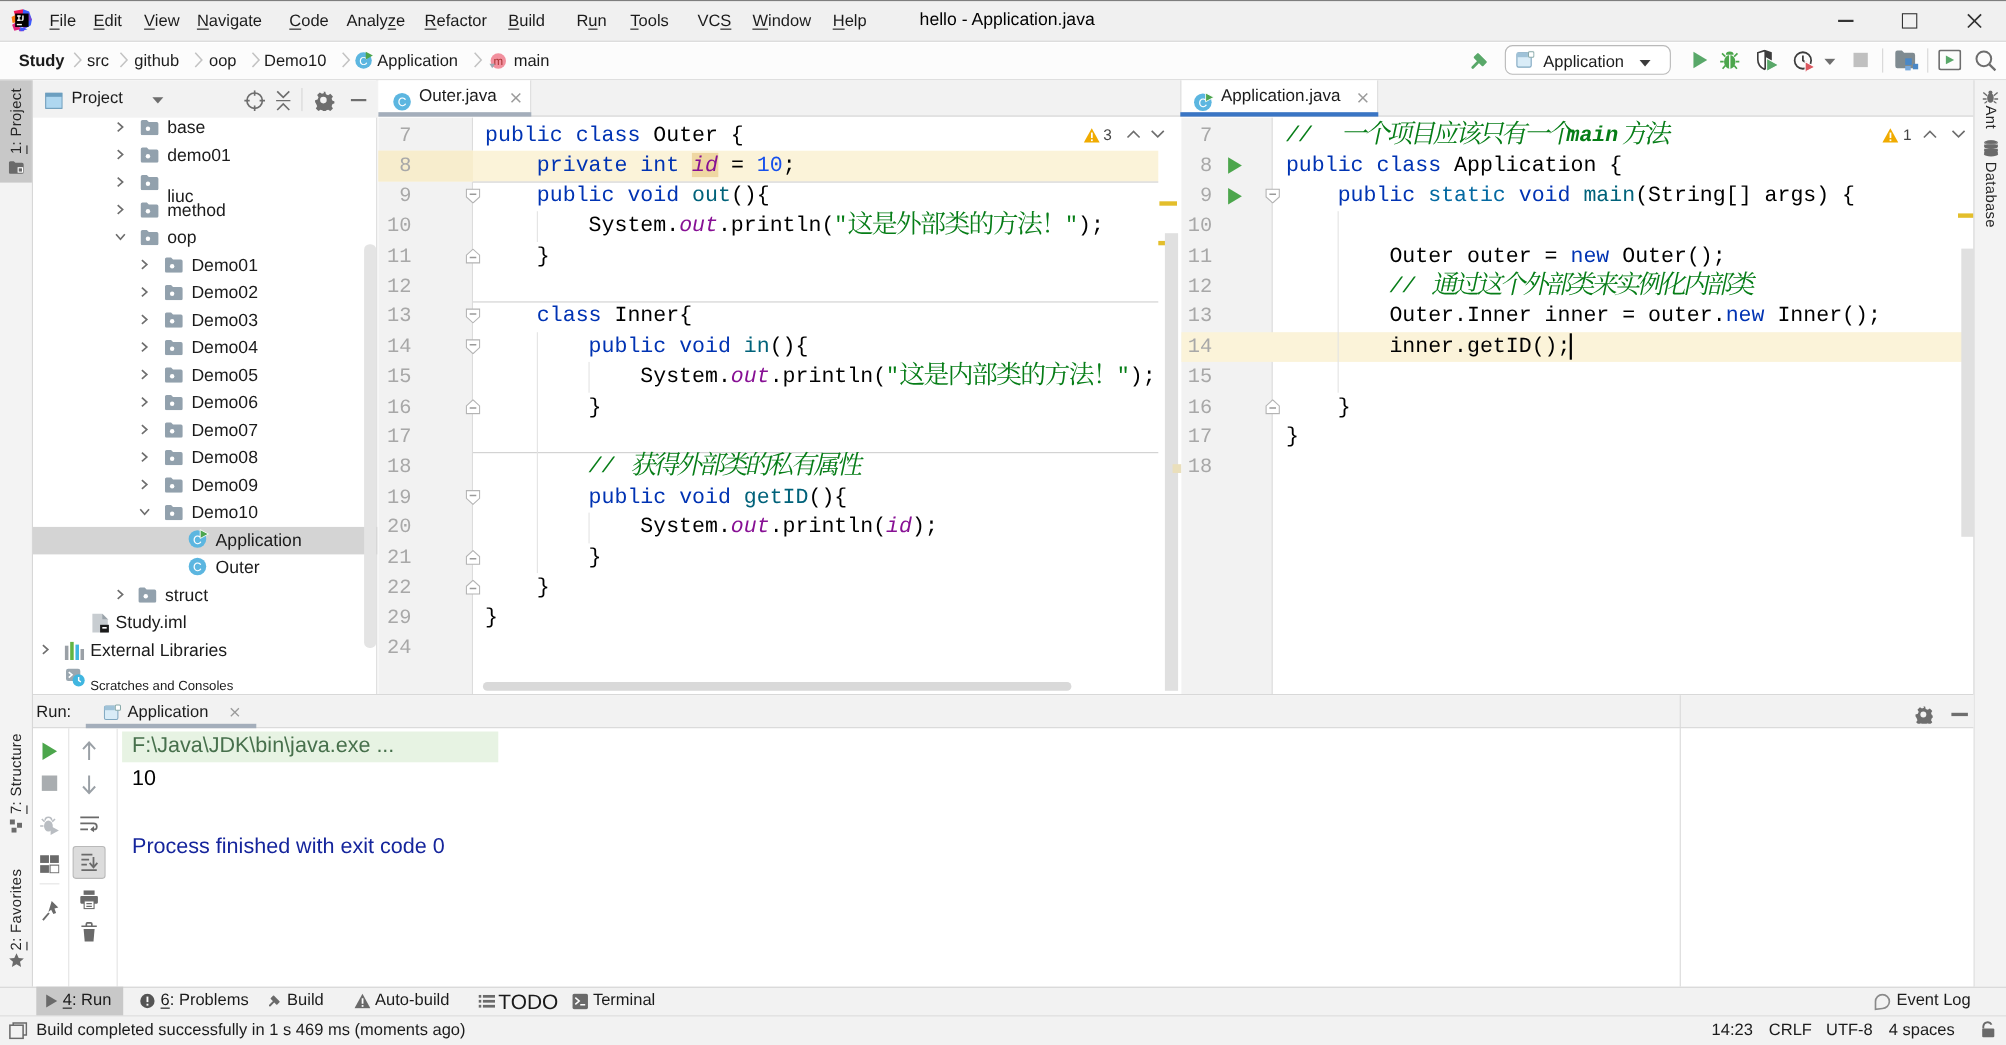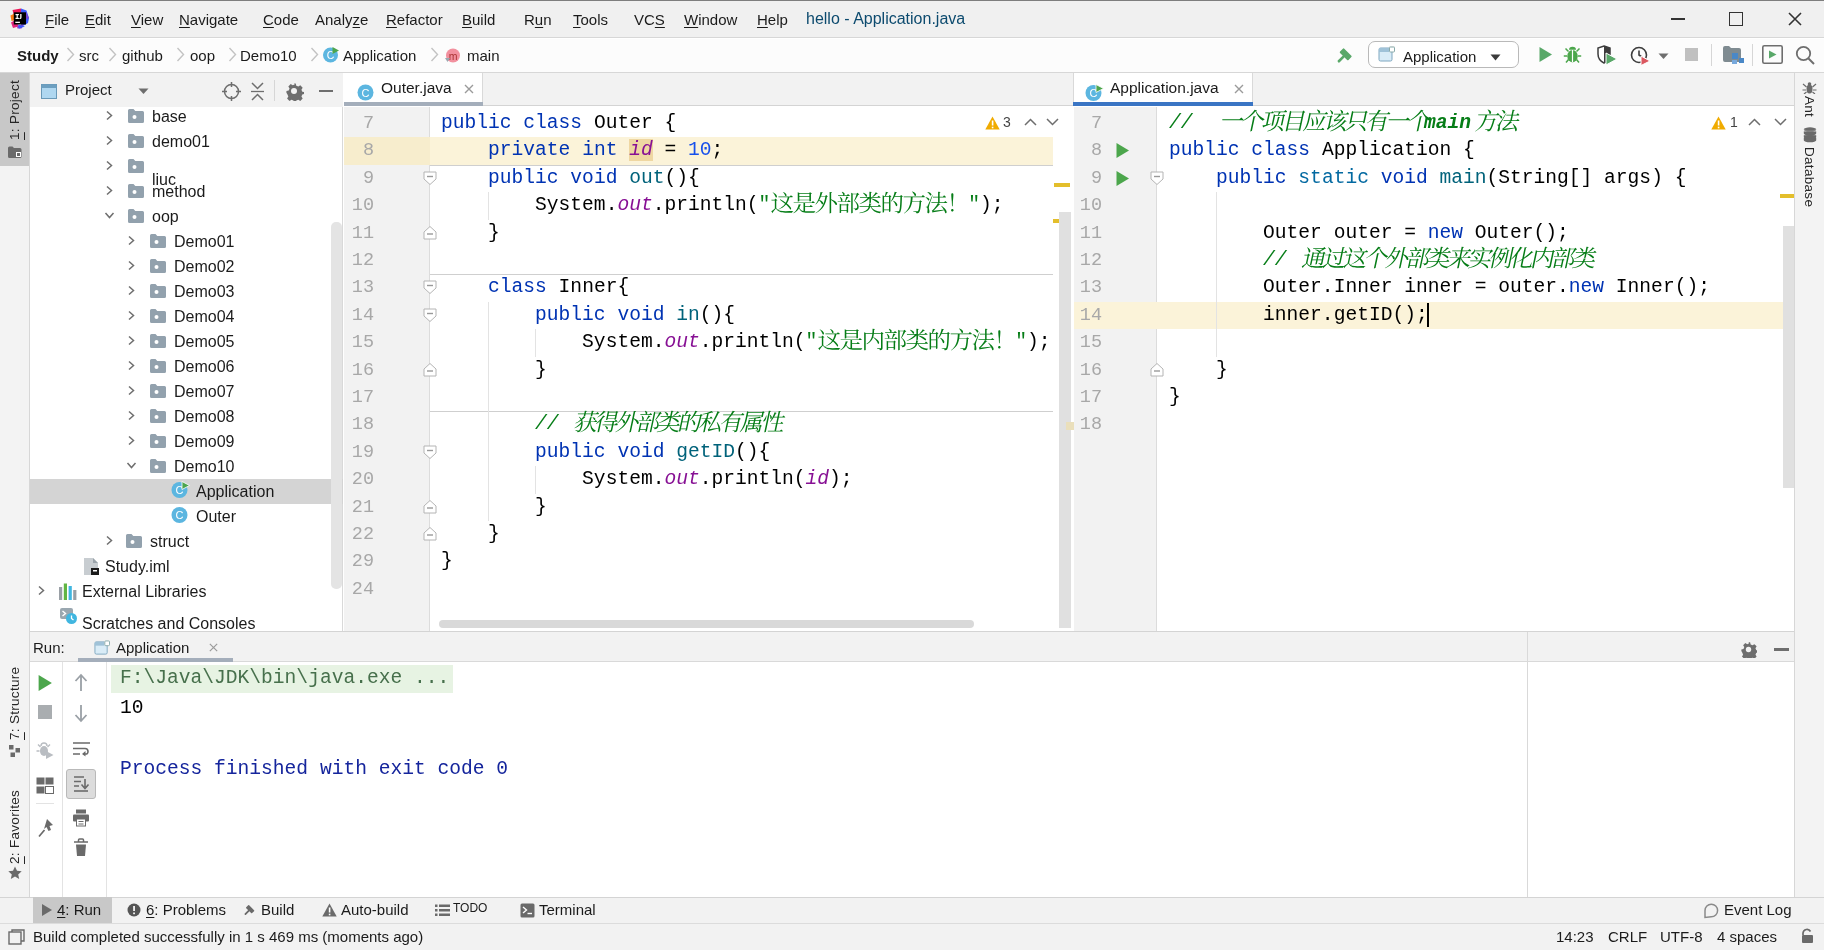--- a/index.html
+++ b/index.html
@@ -1,17 +1,17 @@
 <!DOCTYPE html>
 <html><head><meta charset="utf-8"><style>
 *{margin:0;padding:0;box-sizing:border-box}
 html,body{width:1824px;height:950px;overflow:hidden}
 body{position:relative;font-family:"Liberation Sans",sans-serif;background:#fff;font-size:15px;color:#1b1b1b}
 .a{position:absolute}
-.mono{font-family:Liberation Mono, monospace}
+.mono{font-family:Liberation Sans, sans-serif}
 .cl{position:absolute;left:0;height:27.4px;line-height:27.4px;white-space:pre;font-family:"Liberation Mono",monospace;font-size:19.6px;letter-spacing:0.0px}
 .ck{vertical-align:baseline}
 .gn{position:absolute;right:0;height:27.4px;line-height:27.4px;text-align:right;font-family:"Liberation Mono",monospace;font-size:18.5px;color:#a8a8a8}
 .vtext{writing-mode:vertical-rl;transform:rotate(180deg);font-size:13.5px;color:#262626;letter-spacing:0.3px}
 .vtext2{writing-mode:vertical-rl;font-size:13.5px;color:#262626;letter-spacing:0.3px}
 u{text-decoration:underline;text-underline-offset:2px}
 </style></head>
 <body>
 <svg width="0" height="0" style="position:absolute">
     <defs>
@@ -71,21 +71,21 @@
 <div class="a" style="left:179px;top:11px"><u>N</u>avigate</div>
 <div class="a" style="left:263px;top:11px"><u>C</u>ode</div>
 <div class="a" style="left:315px;top:11px">Analy<u>z</u>e</div>
 <div class="a" style="left:386px;top:11px"><u>R</u>efactor</div>
 <div class="a" style="left:462px;top:11px"><u>B</u>uild</div>
 <div class="a" style="left:524px;top:11px">R<u>u</u>n</div>
 <div class="a" style="left:573px;top:11px"><u>T</u>ools</div>
 <div class="a" style="left:634px;top:11px">VC<u>S</u></div>
 <div class="a" style="left:684px;top:11px"><u>W</u>indow</div>
 <div class="a" style="left:757px;top:11px"><u>H</u>elp</div>
-<div class="a" style="left:806px;top:10px;font-size:16px;color:#0c4a6e">hello - Application.java</div>
+<div class="a" style="left:836px;top:10px;font-size:16px;color:#000000">hello - Application.java</div>
 <div class="a" style="left:1671px;top:18px;width:14px;height:2px;background:#333"></div>
 <div class="a" style="left:1729px;top:12px;width:14px;height:14px;border:1.6px solid #333"></div>
 <svg class="a" style="left:1787px;top:11px" width="16" height="16" viewBox="0 0 16 16">
     <path d="M2 2 L14 14 M14 2 L2 14" stroke="#333" stroke-width="1.6"></path>
   </svg>
 
 <div class="a" style="left:0;top:39px;width:1824px;height:34px;background:#fcfcfc;border-bottom:1px solid #d7d7d7"></div>
 <div class="a" style="left:17px;top:47px;font-weight:bold">Study</div>
 <svg class="a" style="left:66px;top:47px" width="9" height="15" viewBox="0 0 9 15">
     <path d="M1.5 1 L7.5 7.5 L1.5 14" fill="none" stroke="#c3c3c3" stroke-width="1.4"></path>
@@ -382,21 +382,21 @@
     <rect x="10.6" y="3" width="3.2" height="14" fill="#40b6e0"></rect>
     <rect x="15.2" y="7" width="3.2" height="10" fill="#9aa0a6"></rect>
   </svg>
 <div class="a" style="left:82px;top:578.5px;height:25px;line-height:25px;font-size:16px">External Libraries</div>
 <svg class="a" style="left:59px;top:605.5px" width="19" height="19" viewBox="0 0 19 19">
     <rect x="1" y="2" width="13" height="11" rx="2" fill="#9aa7b0"></rect>
     <path d="M3.5 5 L6.5 7.5 L3.5 10" stroke="#fff" stroke-width="1.4" fill="none"></path>
     <circle cx="12.5" cy="12.5" r="5.5" fill="#40b6e0"></circle>
     <path d="M12.5 9.5 V12.5 L14.5 14" stroke="#fff" stroke-width="1.3" fill="none"></path>
   </svg>
-<div class="a" style="left:82px;top:611px;height:25px;line-height:25px;font-size:16px">Scratches and Consoles</div>
+<div class="a" style="left:82px;top:611px;height:25px;line-height:25px;font-size:12px">Scratches and Consoles</div>
 <div class="a" style="left:331px;top:222px;width:11px;height:367px;background:#e4e4e4;border-radius:5px"></div>
 
 <div class="a" style="left:344px;top:73px;width:1450px;height:33px;background:#f2f2f2;border-bottom:1px solid #d4d4d4"></div>
 <div class="a" style="left:344px;top:73px;width:139px;height:29px;background:#fff;border-right:1px solid #d9d9d9"></div>
 <div class="a" style="left:344px;top:102px;width:139px;height:4px;background:#a4aebb"></div>
 <svg class="a" style="left:357px;top:84px" width="17" height="17" viewBox="0 0 17 17">
     <circle cx="8.5" cy="8.5" r="8" fill="#5cb6e0"></circle>
     <text x="8.5" y="12.8" font-size="11" fill="#fff" text-anchor="middle" font-family="Liberation Sans">C</text>
   </svg>
 <div class="a" style="left:381px;top:79px;font-size:15.5px">Outer.java</div>
@@ -774,21 +774,21 @@
 <svg class="a" style="left:435px;top:904px" width="15" height="13" viewBox="0 0 15 13">
     <g fill="#6a6a6a">
       <rect x="0" y="0.5" width="2.5" height="2.5"></rect>
       <rect x="4" y="0.5" width="11" height="2.5"></rect>
       <rect x="0" y="5" width="2.5" height="2.5"></rect>
       <rect x="4" y="5" width="11" height="2.5"></rect>
       <rect x="0" y="9.5" width="2.5" height="2.5"></rect>
       <rect x="4" y="9.5" width="11" height="2.5"></rect>
     </g>
   </svg>
-<div class="a" style="left:453px;top:901px;font-size:12px">TODO</div>
+<div class="a" style="left:453px;top:901px;font-size:19px">TODO</div>
 <svg class="a" style="left:520px;top:903px" width="15" height="15" viewBox="0 0 15 15">
     <rect x="0.5" y="0.5" width="14" height="14" rx="1.5" fill="#6a6a6a"></rect>
     <path d="M3 4 L6.5 7 L3 10" stroke="#fff" stroke-width="1.4" fill="none"></path>
     <path d="M7.5 10.5 H12" stroke="#fff" stroke-width="1.4"></path>
   </svg>
 <div class="a" style="left:539px;top:901px;font-size:15px">Terminal</div>
 <svg class="a" style="left:1703px;top:903px" width="17" height="16" viewBox="0 0 17 16">
     <path d="M2 14.5 V7.5 a6.3 6.3 0 1 1 6.3 6.3 Z" fill="none" stroke="#8a8a8a" stroke-width="1.5"></path>
   </svg>
 <div class="a" style="left:1724px;top:901px;font-size:15px">Event Log</div>

